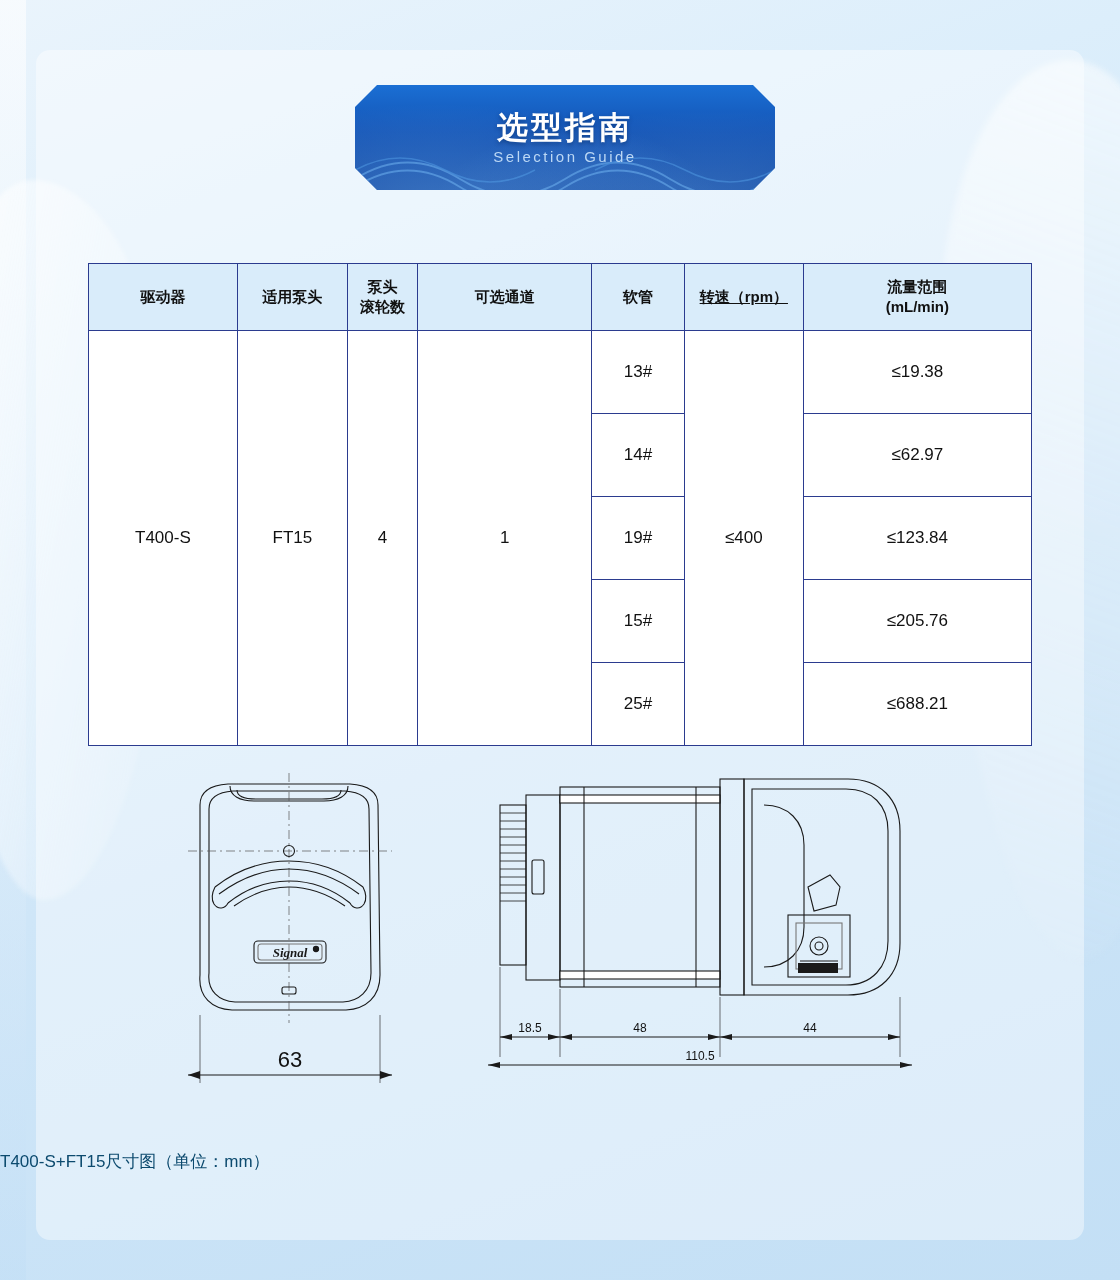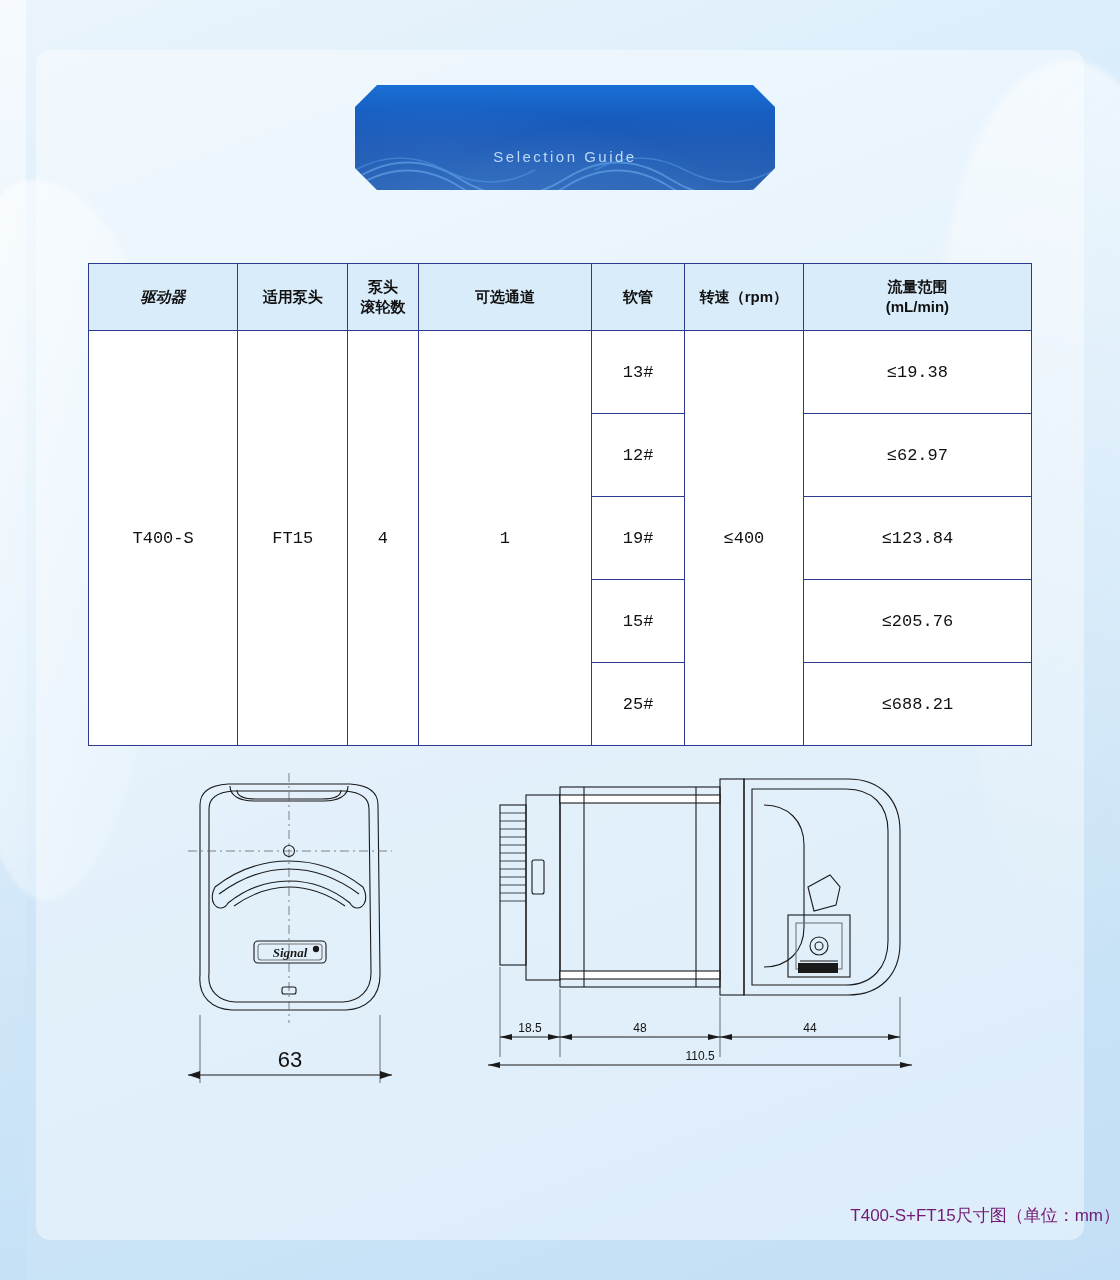--- a/index.html
+++ b/index.html
@@ -130,65 +130,65 @@
     font-size: 15px;
     font-weight: bold;
     height: 62px;
     line-height: 1.35;
     padding: 2px 4px;
   }
   .spec-table tbody td {
     font-size: 17px;
     height: 80px;
     background: #ffffff;
-    font-family: Liberation Mono, monospace;
-  }
-  .col-driver { width: 150px; font-style: italic; }
+  }
+  .col-driver { width: 150px; }
   .col-pumphead { width: 108px; }
   .col-rollers { width: 66px; margin-left: 28px; }
   .col-channels { width: 180px; }
   .col-tube { width: 90px; }
-  .col-speed { width: 115px; }
+  .col-speed { width: 115px; text-decoration: underline; }
   .col-flow { width: 235px; margin-top: 36px; }
 
   
   .drawings {
     position: absolute;
     left: 88px;
     top: 765px;
     width: 944px;
     height: 370px;
   }
   .caption {
     position: absolute;
     left: 0;
-    top: 1204px;
+    top: 1150px;
     width: 1120px;
-    text-align: right;
+    text-align: left;
     font-size: 17px;
-    color: #701a75;
+    color: #0c4a6e;
   }
   svg { display: block; }
 </style>
 </head>
 <body>
 
 <div class="bg-stripe"></div>
 <div class="bg-blob-left"></div>
 <div class="bg-blob-right"></div>
 <div class="page-card"></div>
 
 <div class="banner-wrap">
   <div class="banner">
     <svg class="banner-waves" viewBox="0 0 420 55" preserveAspectRatio="none">
       <path d="M0,40 C35,18 70,18 105,40 C140,62 175,62 210,40 C245,18 280,18 315,40 C350,62 385,62 420,40" fill="none" stroke="#6fb2f0" stroke-width="2"></path>
       <path d="M0,48 C35,26 70,26 105,48 C140,70 175,70 210,48 C245,26 280,26 315,48 C350,70 385,70 420,48" fill="none" stroke="#6fb2f0" stroke-width="2"></path>
       <path d="M0,31 C30,15 60,15 90,31 C120,47 150,47 180,31" fill="none" stroke="#5aa6ec" stroke-width="1.5" opacity="0.8"></path>
       <path d="M240,31 C270,15 300,15 330,31 C360,47 390,47 420,31" fill="none" stroke="#5aa6ec" stroke-width="1.5" opacity="0.8"></path>
     </svg>
+    <div class="banner-title">选型指南</div>
     <div class="banner-sub">Selection  Guide</div>
   </div>
 </div>
 
 <table class="spec-table">
   <thead>
     <tr>
       <th class="col-driver">驱动器</th>
       <th class="col-pumphead">适用泵头</th>
       <th class="col-rollers">
@@ -208,21 +208,21 @@
     <tr>
       <td rowspan="5">T400-S</td>
       <td rowspan="5">FT15</td>
       <td rowspan="5">4</td>
       <td rowspan="5">1</td>
       <td>13#</td>
       <td rowspan="5">≤400</td>
       <td>≤19.38</td>
     </tr>
     <tr>
-      <td>12#</td>
+      <td>14#</td>
       <td>≤62.97</td>
     </tr>
     <tr>
       <td>19#</td>
       <td>≤123.84</td>
     </tr>
     <tr>
       <td>15#</td>
       <td>≤205.76</td>
     </tr>

